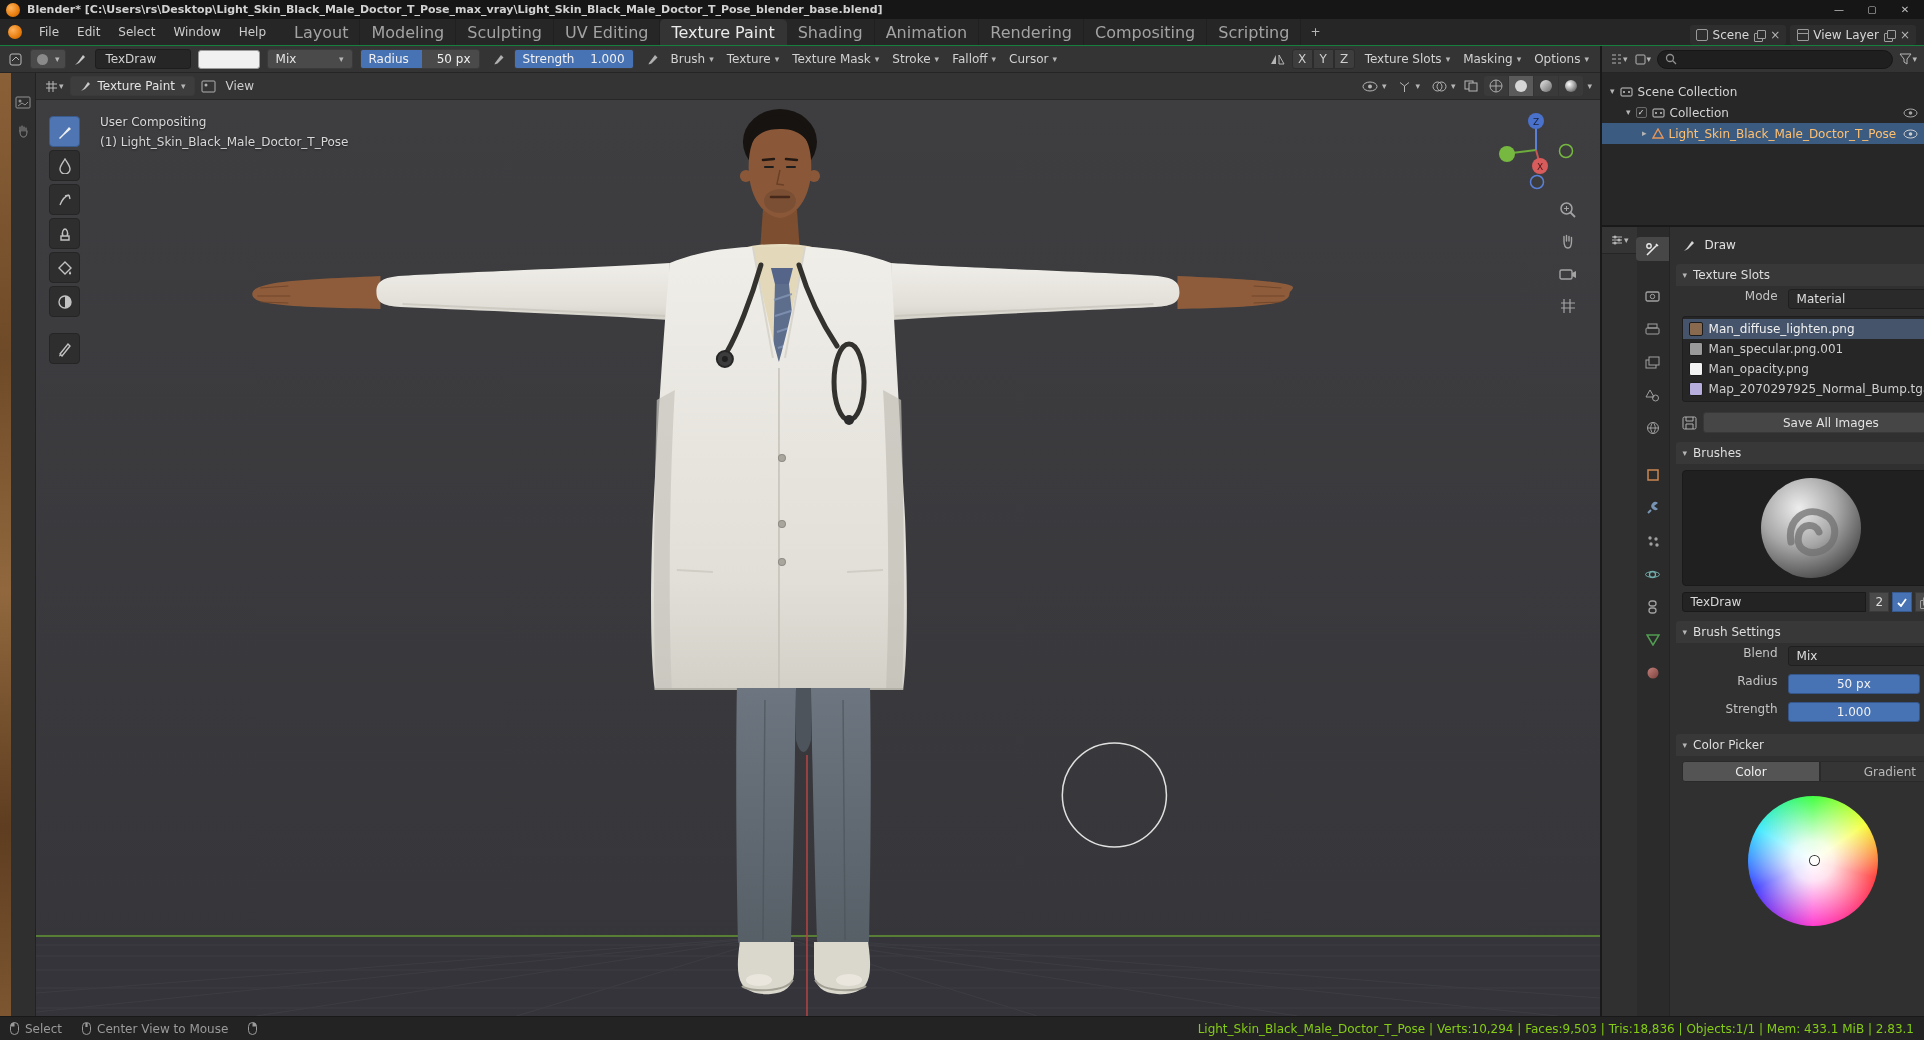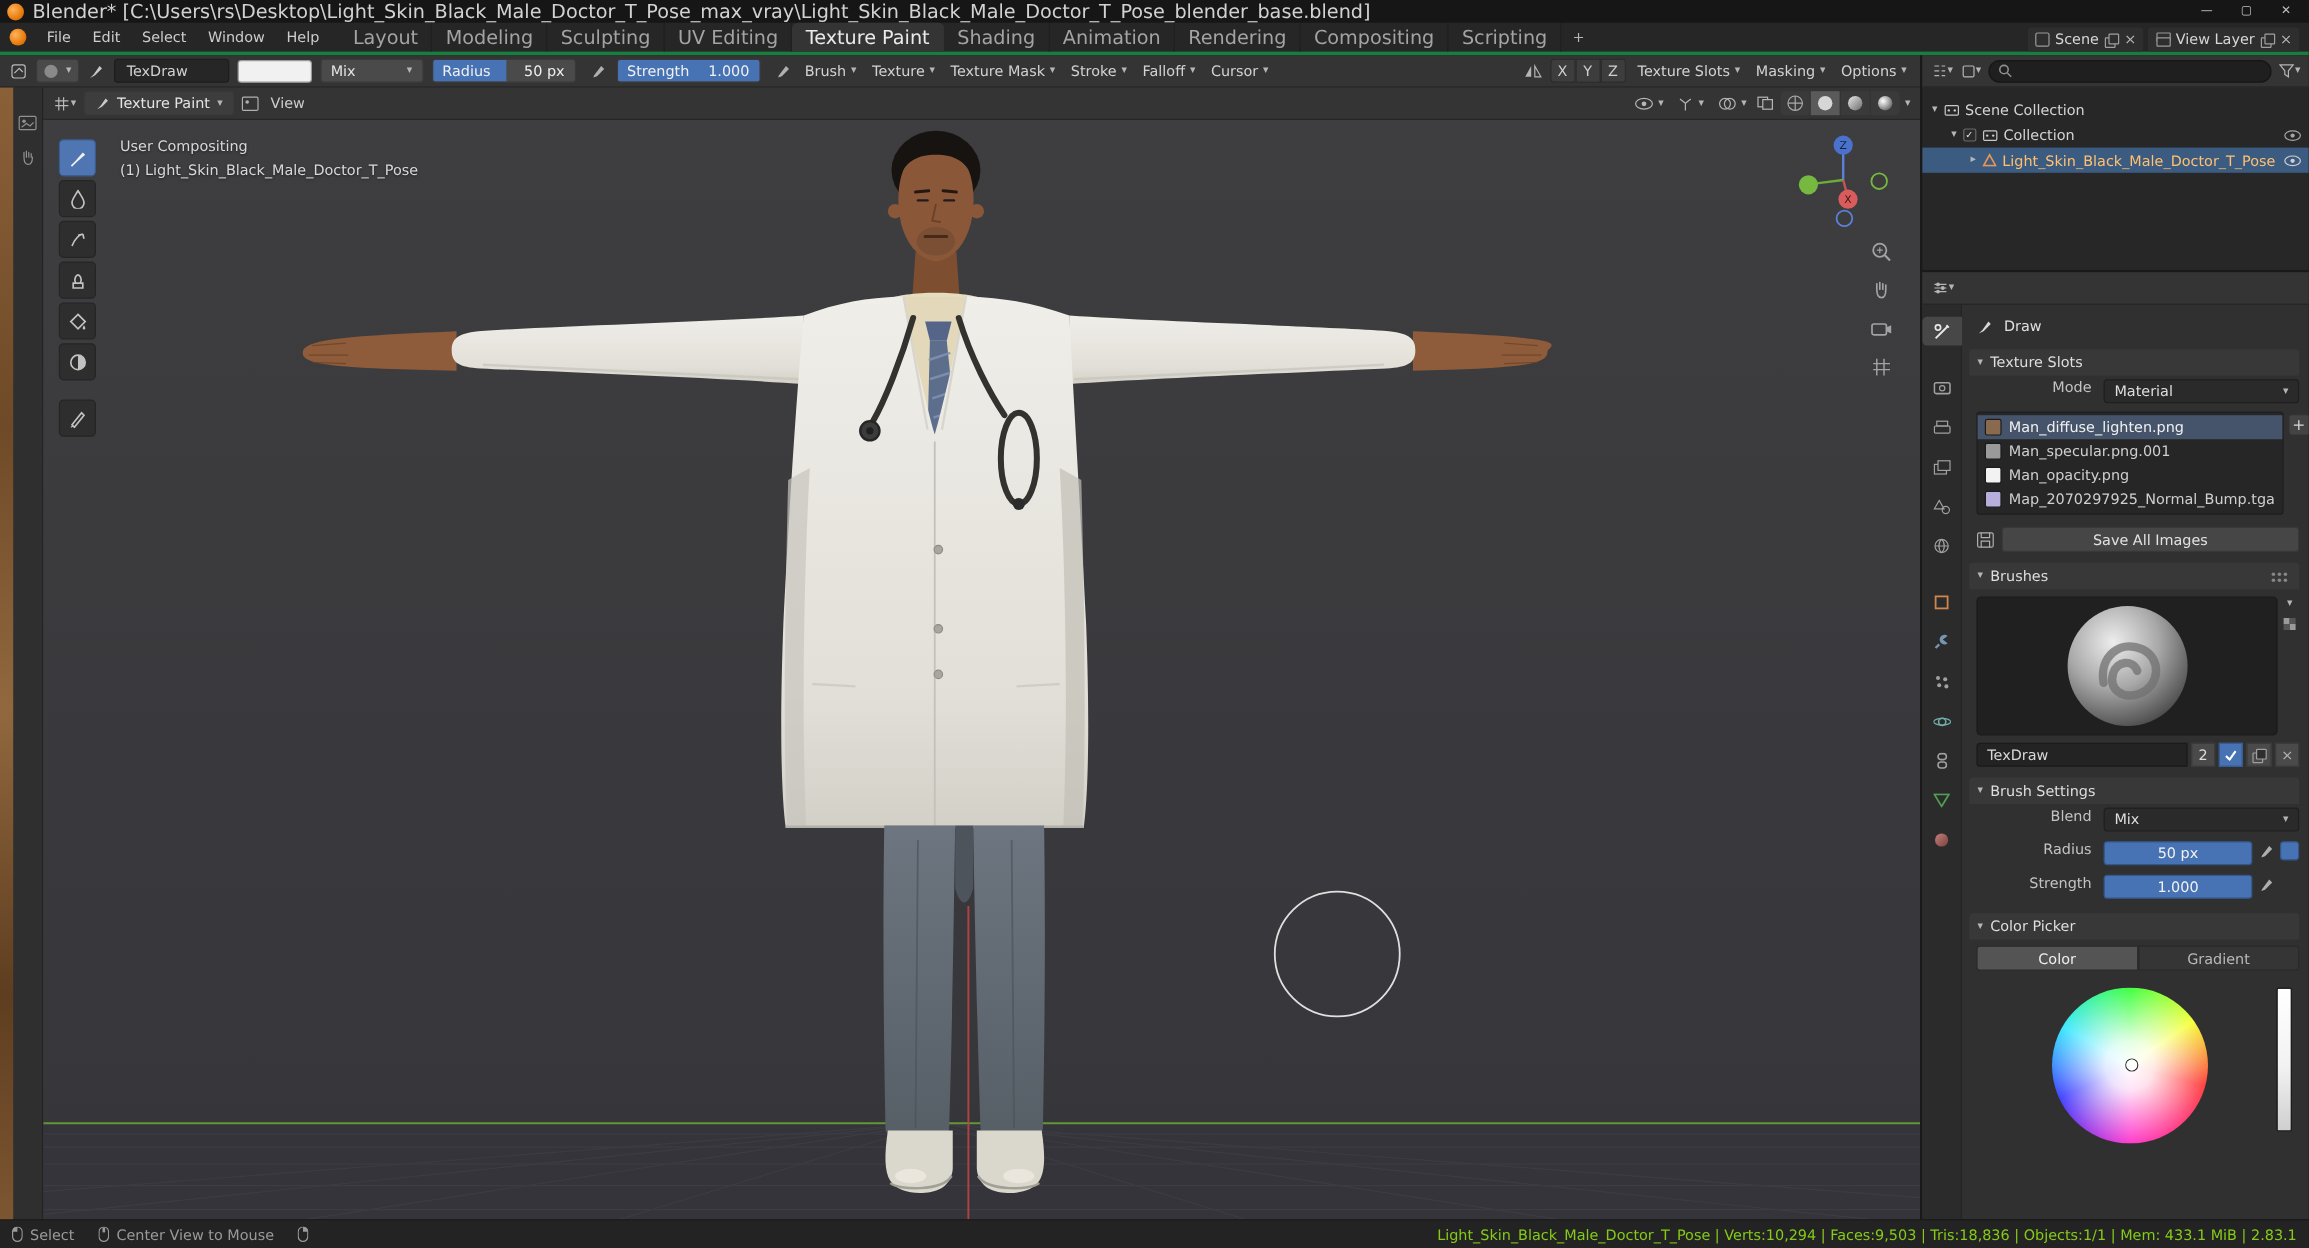--- a/index.html
+++ b/index.html
@@ -6,25 +6,25 @@
 html,body{width:1924px;height:1040px;background:#111;overflow:hidden}
 body,#app{font-family:"DejaVu Sans","Liberation Sans",sans-serif;font-size:12px;color:#c9c9c9}
 #app{width:1924px;height:1040px;display:flex;flex-direction:column;background:#262626}
 .icon{display:inline-flex;align-items:center;justify-content:center;flex:0 0 auto}
 .chev::before{content:"▾";font-size:9px;color:#b5b5b5;line-height:1}
 .chevr::before{content:"▸";font-size:9px;color:#b5b5b5;line-height:1}
 .xg::before{content:"×";font-size:12px;color:#b5b5b5;line-height:1}
 .plus::before{content:"+";font-size:13px;color:#d5d5d5;line-height:1}
 
 .titlebar{height:19px;background:#161616;display:flex;align-items:center;padding:0 6px;gap:7px;flex:0 0 auto}
-.titlebar .ttext{flex:1;color:#d2d2d2;font-size:16px;font-weight:normal;white-space:nowrap;overflow:hidden}
+.titlebar .ttext{flex:1;color:#d2d2d2;font-size:11px;font-weight:bold;white-space:nowrap;overflow:hidden}
 .winbtn{width:26px;height:15px;display:flex;align-items:center;justify-content:center;color:#c0c0c0;font-size:10px}
 .blogo{width:14px;height:14px;border-radius:50%;background:radial-gradient(circle at 35% 35%,#ffb25c,#e87d0d 60%,#b15e08)}
 
-.topbar{height:27px;background:#262626;display:flex;align-items:stretch;flex:0 0 auto;border-bottom:3px solid #15803d}
+.topbar{height:27px;background:#262626;display:flex;align-items:stretch;flex:0 0 auto;border-bottom:1px solid #15803d}
 .appmenu{display:flex;align-items:center;padding:0 8px;gap:3px}
 .menu-item{padding:0 9px;display:flex;align-items:center;color:#cdcdcd}
 .ws-tabs{display:flex;align-items:stretch;margin-left:8px}
 .ws-tab{padding:0 11px;display:flex;align-items:center;color:#a3a3a3;border-right:1px solid #202020;font-size:16px}
 .ws-tab.active{background:#343434;color:#eaeaea;border-radius:5px 5px 0 0;border-right:1px solid #343434}
 .ws-plus{padding:0 9px;display:flex;align-items:center;color:#b5b5b5}
 .tb-right{margin-left:auto;display:flex;align-items:flex-end;gap:4px;padding-right:8px}
 .tb-sel{display:flex;align-items:center;gap:5px;background:#2e2e2e;border-radius:3px;height:20px;padding:0 6px;color:#d6d6d6}
 .mini-ic{width:12px;height:12px;border:1px solid #9a9a9a;border-radius:2px}
 .mini-ic.layers{border:none;position:relative}
@@ -70,21 +70,21 @@
 .outliner{height:181px;display:flex;flex-direction:column;background:#272727;border-bottom:2px solid #191919;flex:0 0 auto}
 .ol-header{height:27px;background:#343434;display:flex;align-items:center;gap:6px;padding:0 7px;border-bottom:1px solid #252525;flex:0 0 auto}
 .searchbox{flex:1;height:19px;background:#1f1f1f;border:1px solid #161616;border-radius:10px;display:flex;align-items:center;gap:5px;padding:0 7px}
 .ol-rows{padding-top:8px}
 .ol-row{height:21px;display:flex;align-items:center;gap:5px;padding-right:6px;color:#d4d4d4}
 .ol-row .grow{flex:1;white-space:nowrap;overflow:hidden}
 .ol-row.sel{background:#3b5b80}
 .ol-row.sel .grow{color:#ffc070}
 .cbox{width:11px;height:11px;border:1px solid #6a6a6a;border-radius:2px;background:#2b2b2b;display:flex;align-items:center;justify-content:center;font-size:8px;color:#e8e8e8}
 
-.props{flex:1;display:flex;flex-direction:column;min-height:0;background:#303030}
+.props{flex:1;display:flex;flex-direction:row;min-height:0;background:#303030}
 .pr-header{height:27px;background:#343434;display:flex;align-items:center;gap:6px;padding:0 8px;border-bottom:1px solid #252525;flex:0 0 auto}
 .pr-body{flex:1;display:flex;min-height:0}
 .tabcol{width:33px;background:#2b2b2b;border-right:1px solid #242424;display:flex;flex-direction:column;align-items:center;padding-top:10px;gap:9px;flex:0 0 auto}
 .ptab{width:33px;height:24px;display:flex;align-items:center;justify-content:center;opacity:.85}
 .ptab.active{background:#474747;border-radius:4px 0 0 4px;opacity:1}
 .pcontent{flex:1;overflow:hidden;padding:6px 8px 0 6px;display:flex;flex-direction:column}
 .ptool{display:flex;align-items:center;gap:8px;height:24px;padding-left:6px;color:#e0e0e0}
 .panel-h{margin-top:7px;height:22px;background:#383838;border-radius:3px 3px 0 0;display:flex;align-items:center;gap:6px;padding:0 7px;color:#dedede}
 .grip{width:16px;height:9px;margin-left:auto;position:relative;opacity:.6}
 .grip::before{content:"";position:absolute;left:0;top:1px;width:3px;height:3px;background:#bbb;border-radius:50%;box-shadow:5px 0 #bbb,10px 0 #bbb,0 5px #bbb,5px 5px #bbb,10px 5px #bbb}

